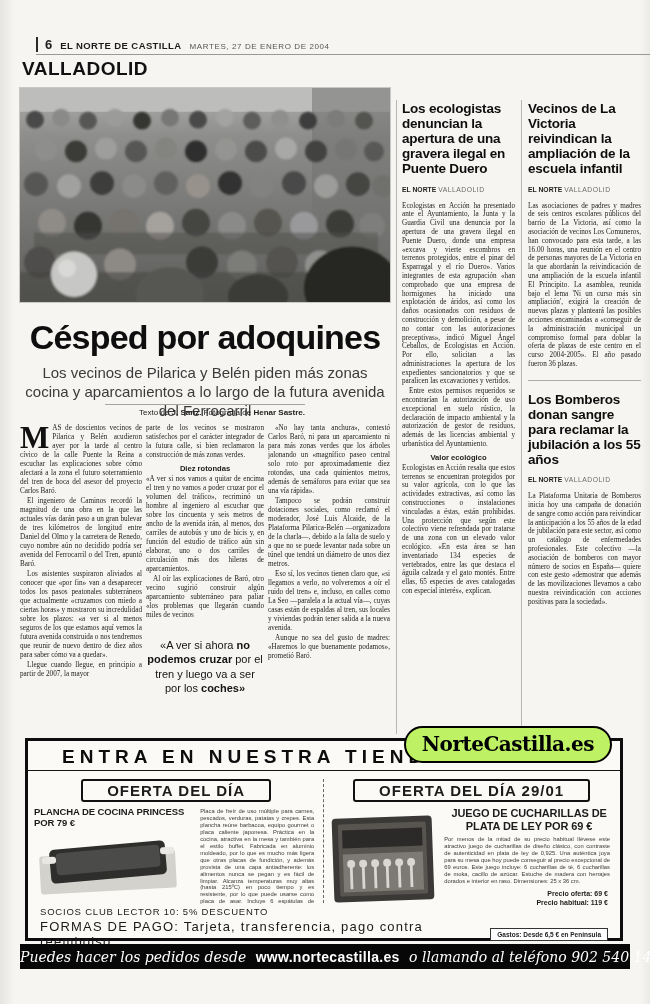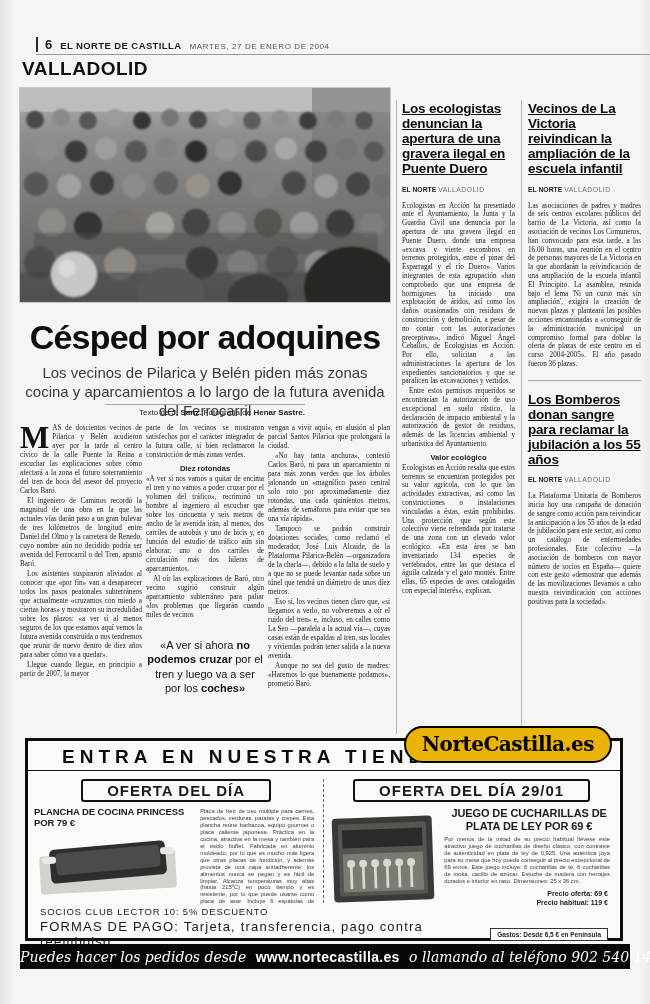--- a/index.html
+++ b/index.html
@@ -39,33 +39,33 @@
   .pullquote { margin-top:12px; padding:6px 0 0; text-align:center;
                font:400 11px/1.3 "Liberation Sans",sans-serif; color:#141414; }
   .pullquote .b { font-weight:800; }
 
   
   .vrule { position:absolute; top:100px; height:634px; width:1px; background:#b8b6b3; }
   .vrule1 { left:396px; } .vrule2 { left:521px; }
   .sidecol { position:absolute; top:101px; width:113px; text-align:justify;
              font:400 7.2px/8.8px "Liberation Serif",serif; color:#1d1d1d; }
   .sideA { left:402px; } .sideB { left:528px; }
-  .sidecol h2 { font:800 13.5px/1.12 "Liberation Sans",sans-serif; letter-spacing:-.2px; color:#0e0e0e; text-align:left;text-decoration:underline; }
+  .sidecol h2 { font:800 13.5px/1.12 "Liberation Sans",sans-serif; letter-spacing:-.2px; color:#0e0e0e; text-align:left; }
   .agency { font:700 6.8px "Liberation Sans",sans-serif; margin:9px 0 9px; text-align:left; }
   .agency .city { font-weight:400; color:#6a6a6a; letter-spacing:.5px; }
   .sidecol p { margin:0 0 1px 0; text-indent:7px; }
   .sidecol p.first { text-indent:0; }
   .sep { border-top:1px solid #aaa; margin:11px 0 11px; }
 
   
   .ad { position:absolute; left:25px; top:738px; width:598px; height:203px;
         border:3px solid #0d0d0d; background:#fbfaf7; }
   .ad-top { position:relative; height:30px; border-bottom:1px solid #151515; }
   .ad-banner { position:absolute; left:34px; top:5px; font:800 19px "Liberation Sans",sans-serif; letter-spacing:5px; color:#0d0d0d; }
-  .ad-logo { position:absolute; right:8px; top:-15px; background:#eab308; border:2px solid #000; border-radius:20px;
+  .ad-logo { position:absolute; right:8px; top:-15px; background:#bef264; border:2px solid #000; border-radius:20px;
              padding:4px 16px 5px; font:800 20px "DejaVu Serif",serif; letter-spacing:-.5px; color:#000; }
   .ad-offers { display:flex; padding:8px 6px 2px; height:134px; overflow:hidden; }
   .offer-left { width:49%; } .offer-right { flex:1; }
   .offer-div { border-left:1px dashed #666; margin:0 5px; }
   .offer-head { text-align:center; margin-bottom:5px; }
   .offer-head span { display:inline-block; border:2px solid #111; border-radius:3px; padding:1px 24px;
                      font:800 15px "Liberation Sans",sans-serif; letter-spacing:1px; }
   .offer-body { display:flex; gap:7px; height:102px; overflow:hidden; }
   .offer-lcol { width:56%; }
   .offer-rcol, .offer-rcol2 { flex:1; display:flex; flex-direction:column; }
@@ -201,21 +201,20 @@
   <div class="col col2">
     <p class="first">parte de los vecinos se mostraron satisfechos por el carácter integrador de la futura calle, si bien reclamaron la construcción de más zonas verdes.</p>
     <h4 class="colsub">Diez rotondas</h4>
     <p class="first">«A ver si nos vamos a quitar de encima el tren y no vamos a poder cruzar por el volumen del tráfico», recriminó un hombre al ingeniero al escuchar que sobre los cincuenta y seis metros de ancho de la avenida irán, al menos, dos carriles de autobús y uno de bicis y, en función del estudio de tráfico aún sin elaborar, uno o dos carriles de circulación más dos hileras de aparcamientos.</p>
     <p>Al oír las explicaciones de Baró, otro vecino sugirió construir algún aparcamiento subterráneo para paliar «los problemas que llegarán cuando miles de vecinos</p>
     <div class="pullquote">
       <span>«A ver si ahora </span><span class="b">no podemos cruzar</span><span> por el tren y luego va a ser por los </span><span class="b">coches»</span>
     </div>
   </div>
   <div class="col col3">
-    <p class="first">vengan a vivir aquí», en alusión al plan parcial Santos Pilarica que prolongará la ciudad.</p>
     <p>«No hay tanta anchura», contestó Carlos Baró, ni para un aparcamiento ni para más zonas verdes que los árboles jalonando un «magnífico paseo central solo roto por aproximadamente diez rotondas, una cada quinientos metros, además de semáforos para evitar que sea una vía rápida».</p>
     <p>Tampoco se podrán construir dotaciones sociales, como reclamó el moderador, José Luis Alcaide, de la Plataforma Pilarica-Belén —organizadora de la charla—, debido a la falta de suelo y a que no se puede levantar nada sobre un túnel que tendrá un diámetro de unos diez metros.</p>
     <p>Eso sí, los vecinos tienen claro que, «si llegamos a verlo, no volveremos a oír el ruido del tren» e, incluso, en calles como La Seo —paralela a la actual vía—, cuyas casas están de espaldas al tren, sus locales y viviendas podrán tener salida a la nueva avenida.</p>
     <p>Aunque no sea del gusto de madres: «Haremos lo que buenamente podamos», prometió Baró.</p>
   </div>
 
   <div class="vrule vrule1"></div>
   <div class="vrule vrule2"></div>
 
   <div class="sidecol sideA">

